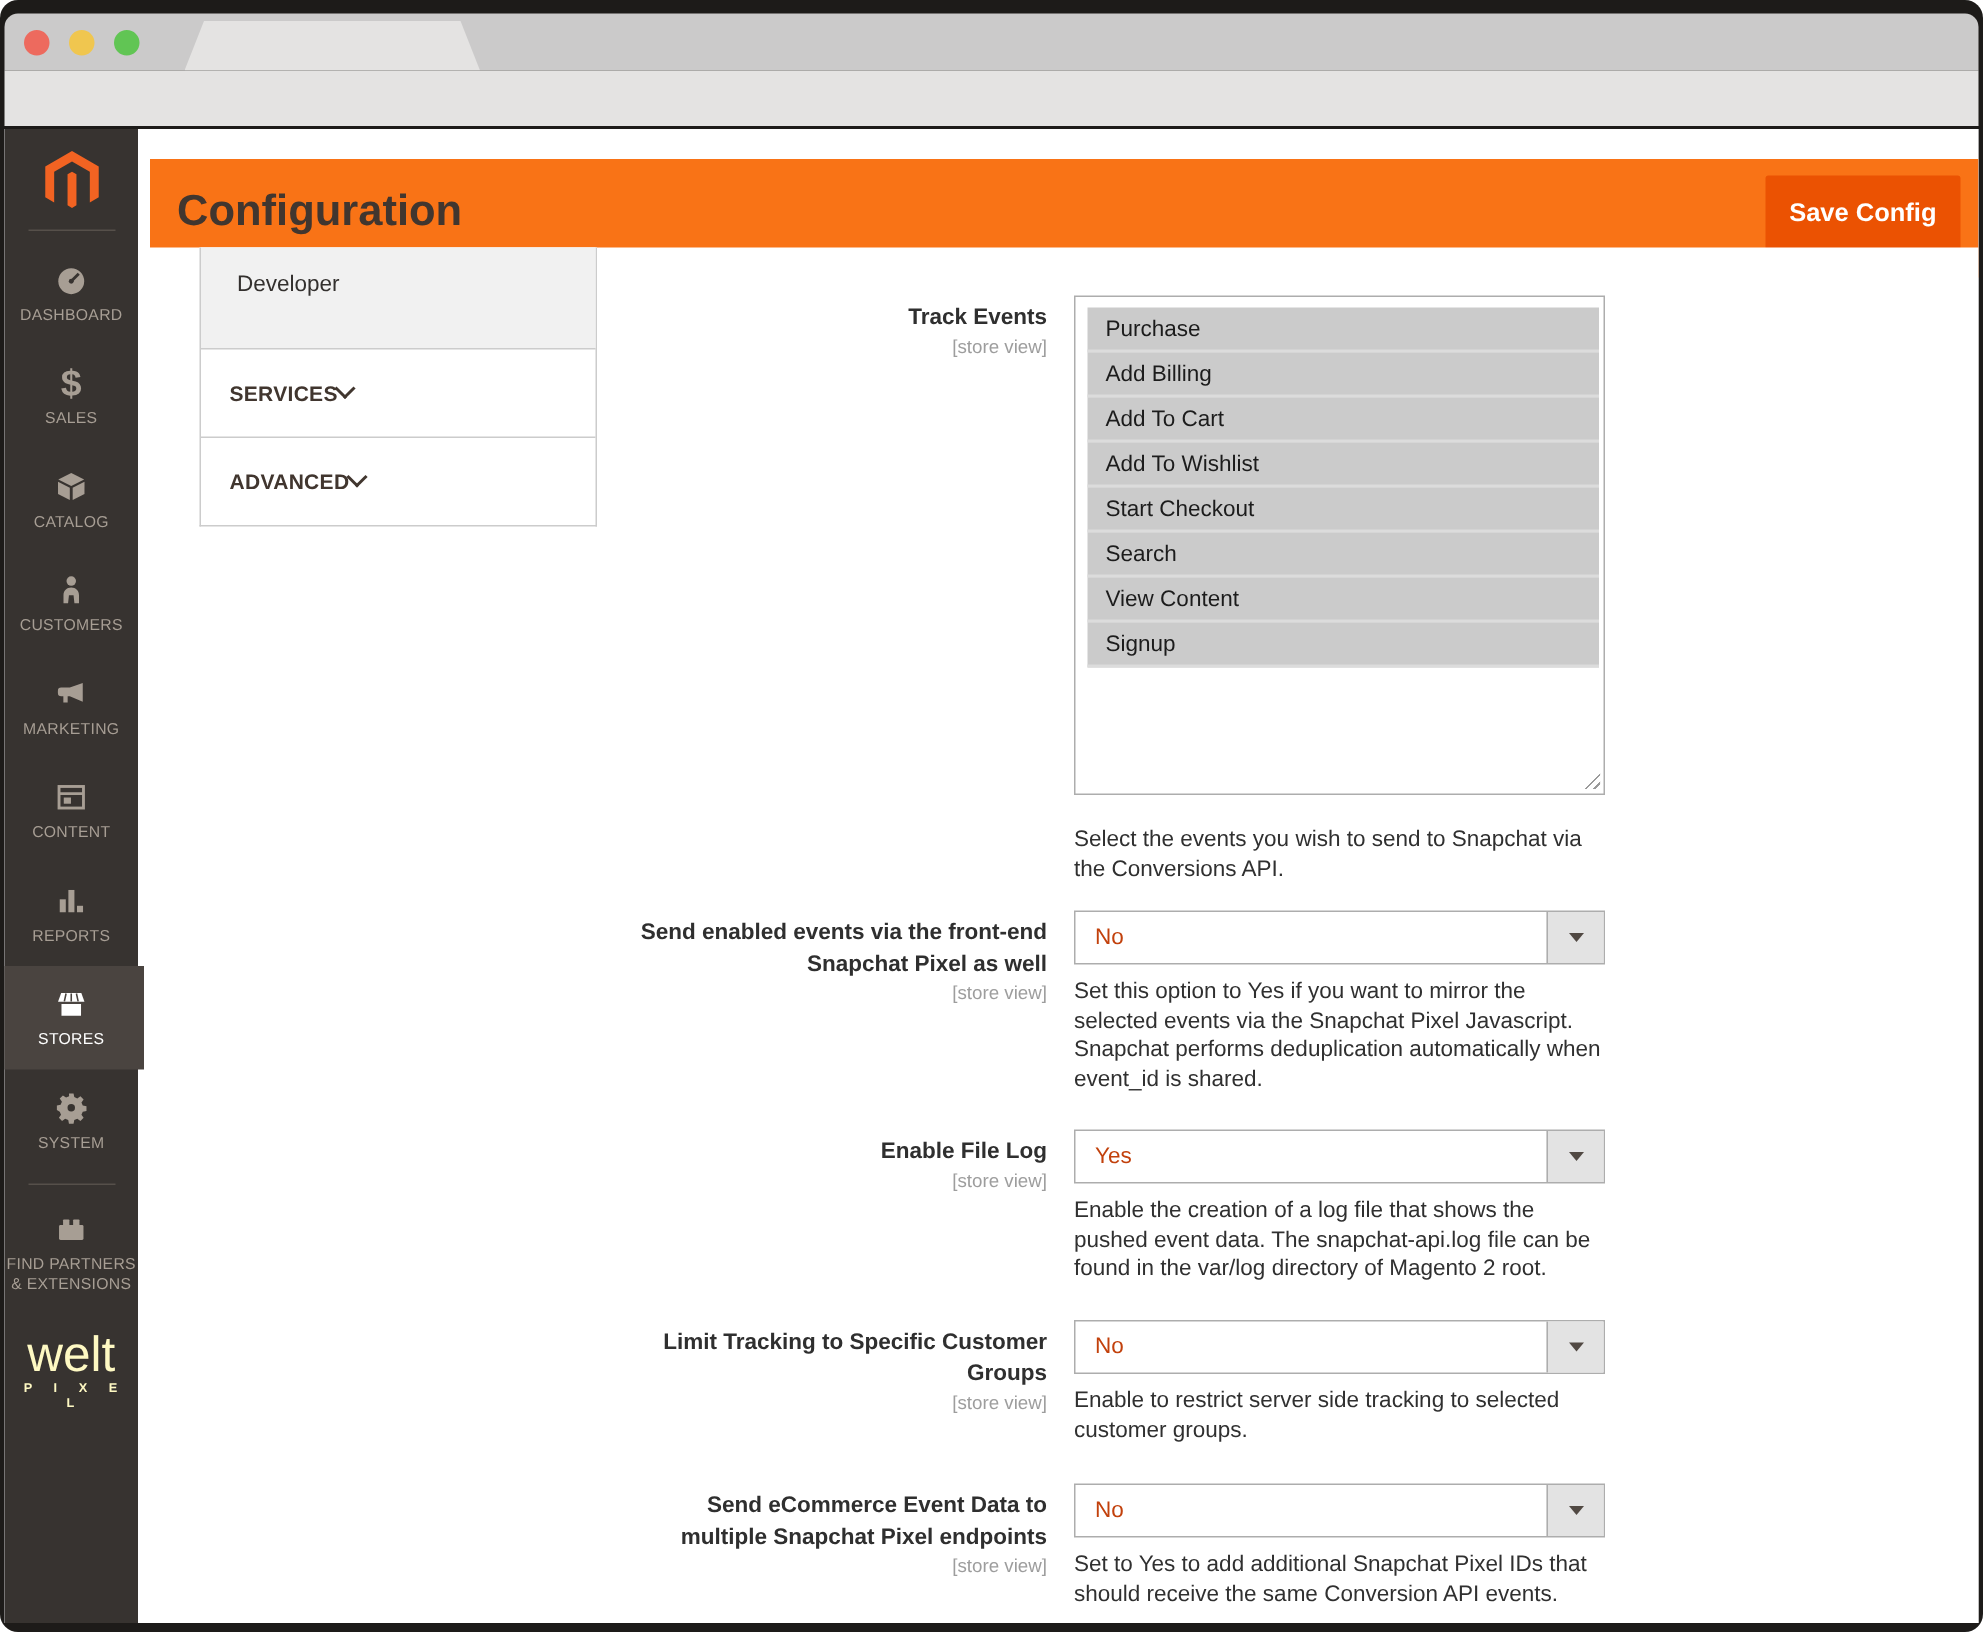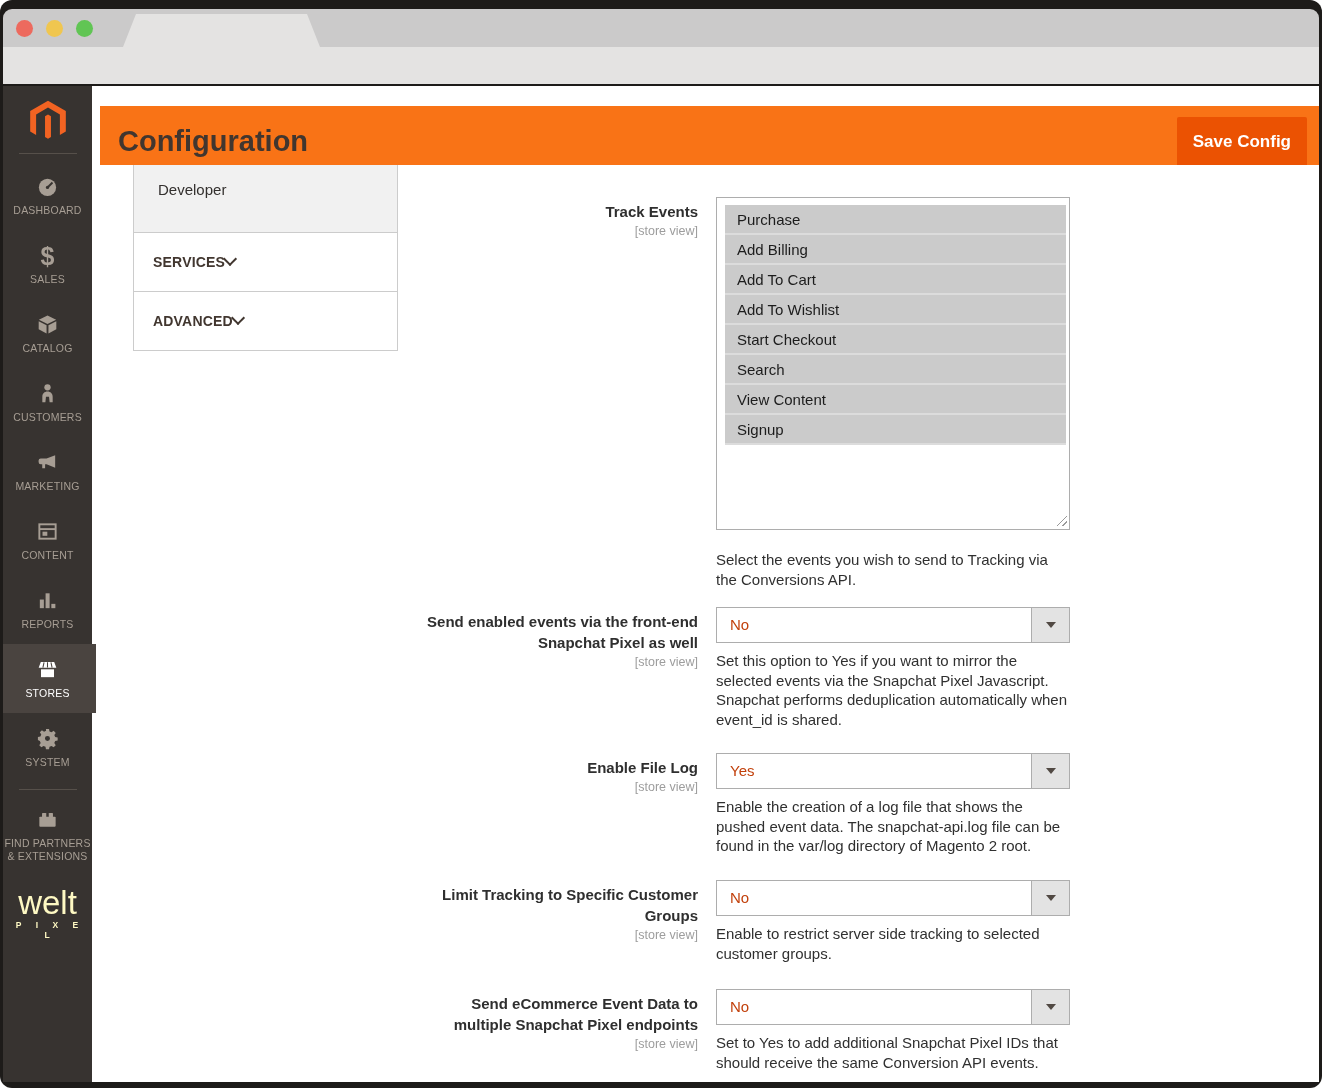--- a/index.html
+++ b/index.html
@@ -246,21 +246,21 @@
                   <div class="listbox-item">Add Billing</div>
                   <div class="listbox-item">Add To Cart</div>
                   <div class="listbox-item">Add To Wishlist</div>
                   <div class="listbox-item">Start Checkout</div>
                   <div class="listbox-item">Search</div>
                   <div class="listbox-item">View Content</div>
                   <div class="listbox-item">Signup</div>
                 </div>
               <div class="resize-handle" style="position:absolute; right:3px; top:318px;"></div>
             </div>
-            <div class="note">Select the events you wish to send to Tracking via the Conversions API.</div>
+            <div class="note">Select the events you wish to send to Snapchat via the Conversions API.</div>
           </div>
 
           <div class="row r2">
             <div class="label-col">
               <div class="f-label">Send enabled events via the front-end Snapchat Pixel as well</div>
               <div class="f-scope">[store view]</div>
             </div>
             <div class="field-col">
               <div class="select-box">
                 <span class="select-value">No</span>

